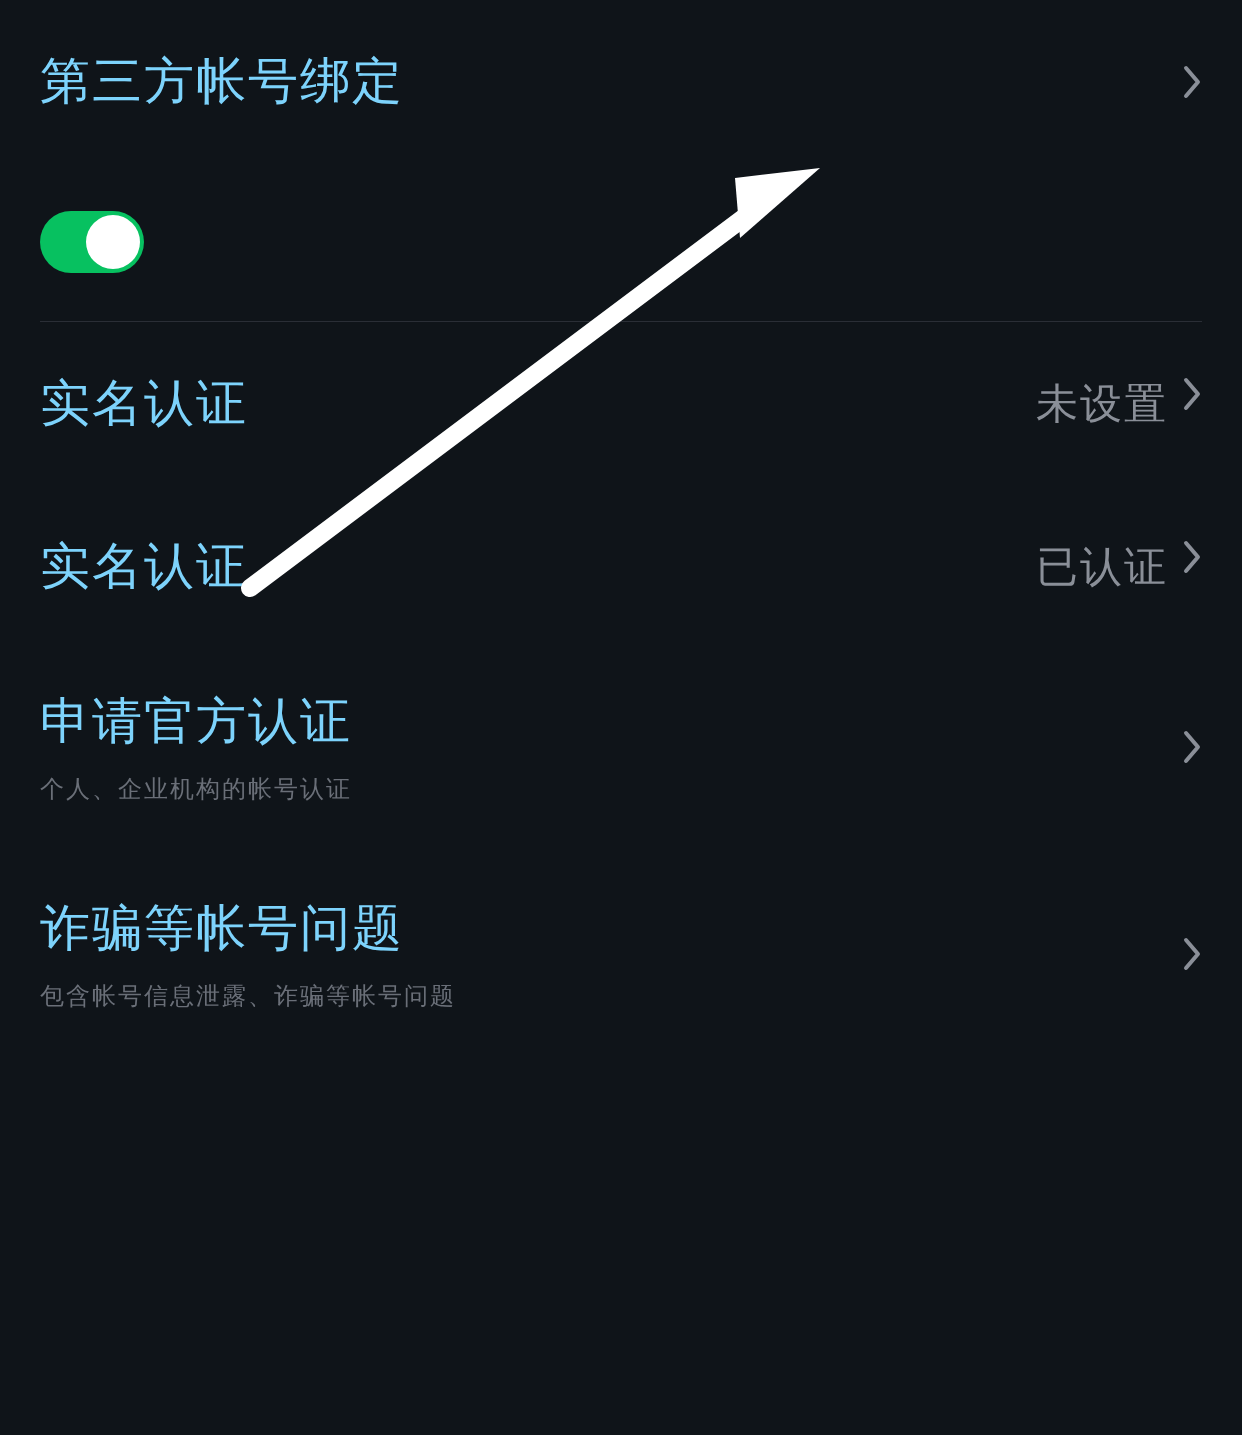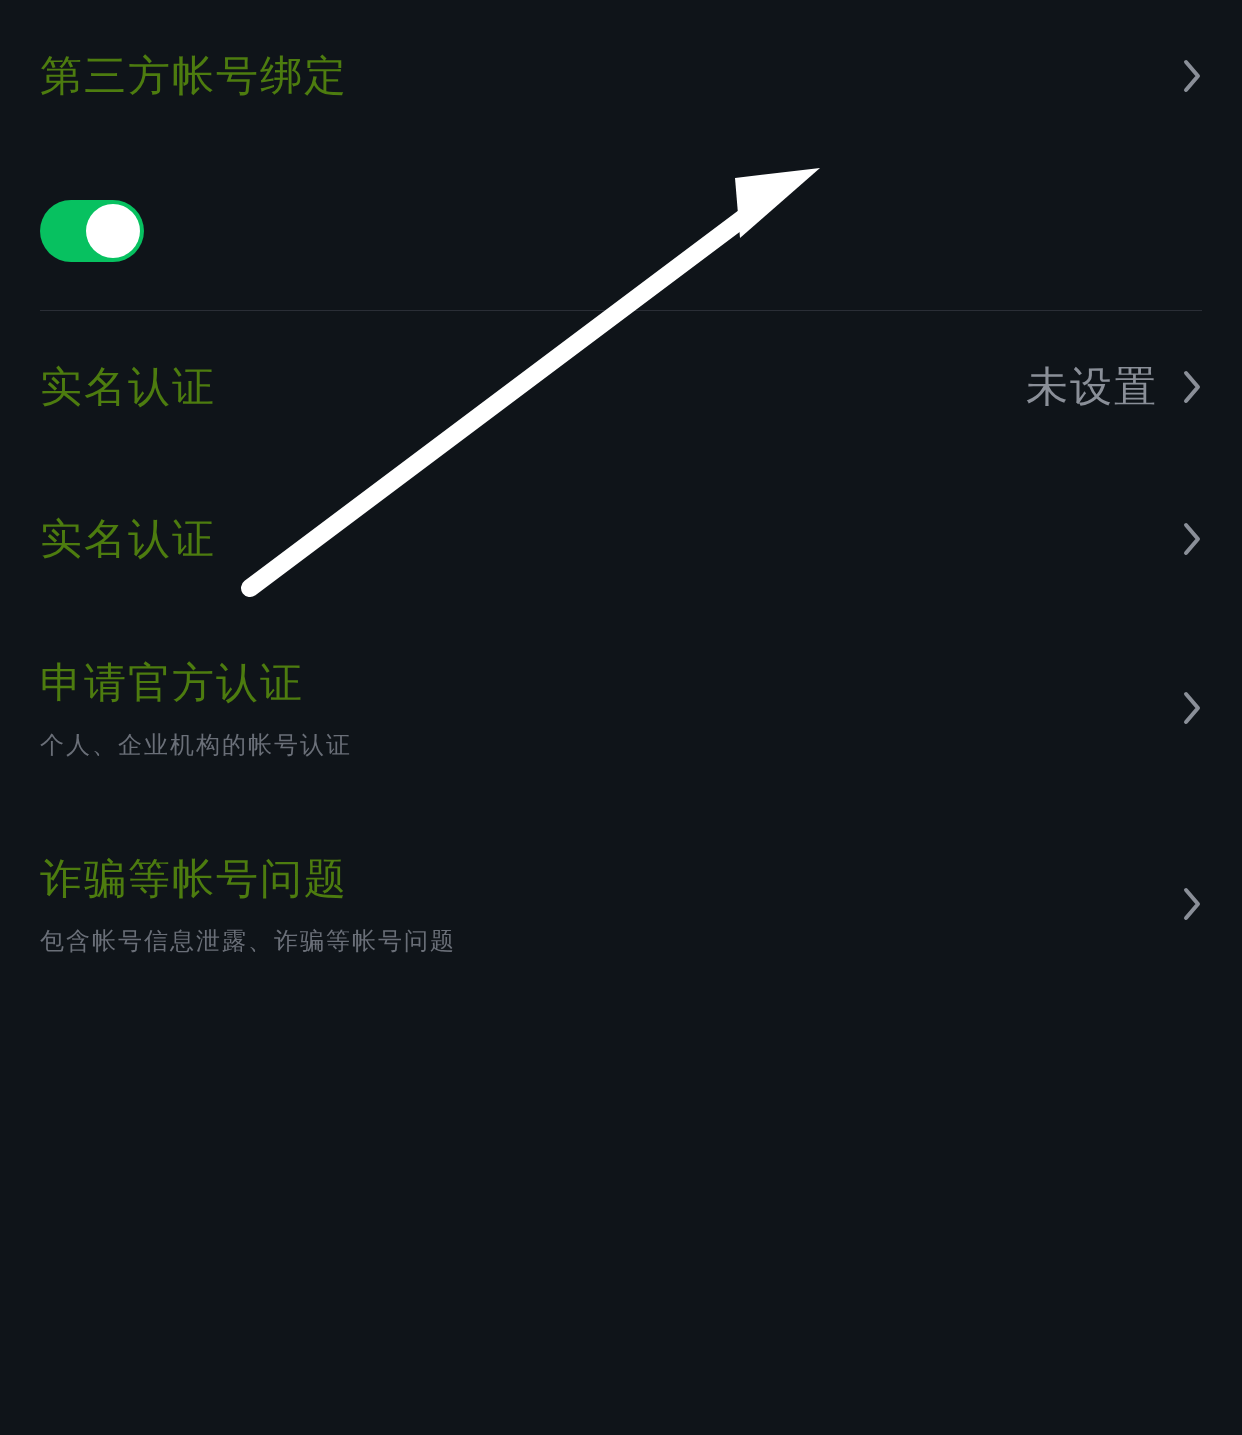--- a/index.html
+++ b/index.html
@@ -27,33 +27,33 @@
     }
     .list-item-tall {
       padding: 40px 0 50px 0;
     }
     .item-left {
       display: flex;
       flex-direction: column;
       gap: 18px;
     }
     .item-label {
-      font-size: 42px;
-      color: #4d7c0f;
+      font-size: 50px;
+      color: #7dd3fc;
       letter-spacing: 2px;
     }
     .item-sublabel {
       font-size: 24px;
       color: #6a6f78;
       letter-spacing: 2px;
     }
     .item-right {
       display: flex;
-      align-items: center;
-      gap: 24px;
+      align-items: flex-start;
+      gap: 14px;
     }
     .item-value {
       font-size: 42px;
       color: #8a8f98;
       letter-spacing: 2px;
     }
     .chevron {
       width: 20px;
       height: 36px;
       flex-shrink: 0;
@@ -145,20 +145,21 @@
           </svg>
       </span>
     </div>
   </div>
 
   <div class="list-item">
     <div class="item-left">
       <span class="item-label">实名认证</span>
     </div>
     <div class="item-right">
+      <span class="item-value">已认证</span>
       <span class="chevron">
         <svg viewBox="0 0 20 36">
             <path d="M4 4 L16 18 L4 32"></path>
           </svg>
       </span>
     </div>
   </div>
 
 
   <div class="list-item list-item-tall">

